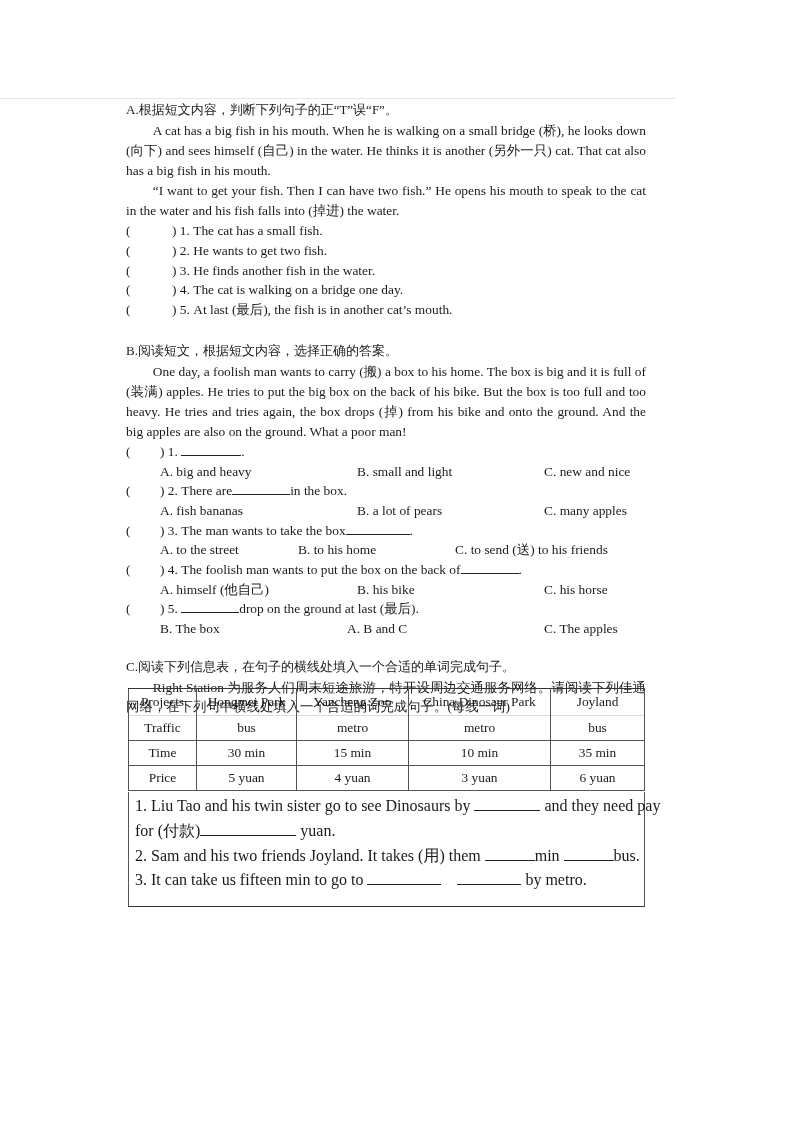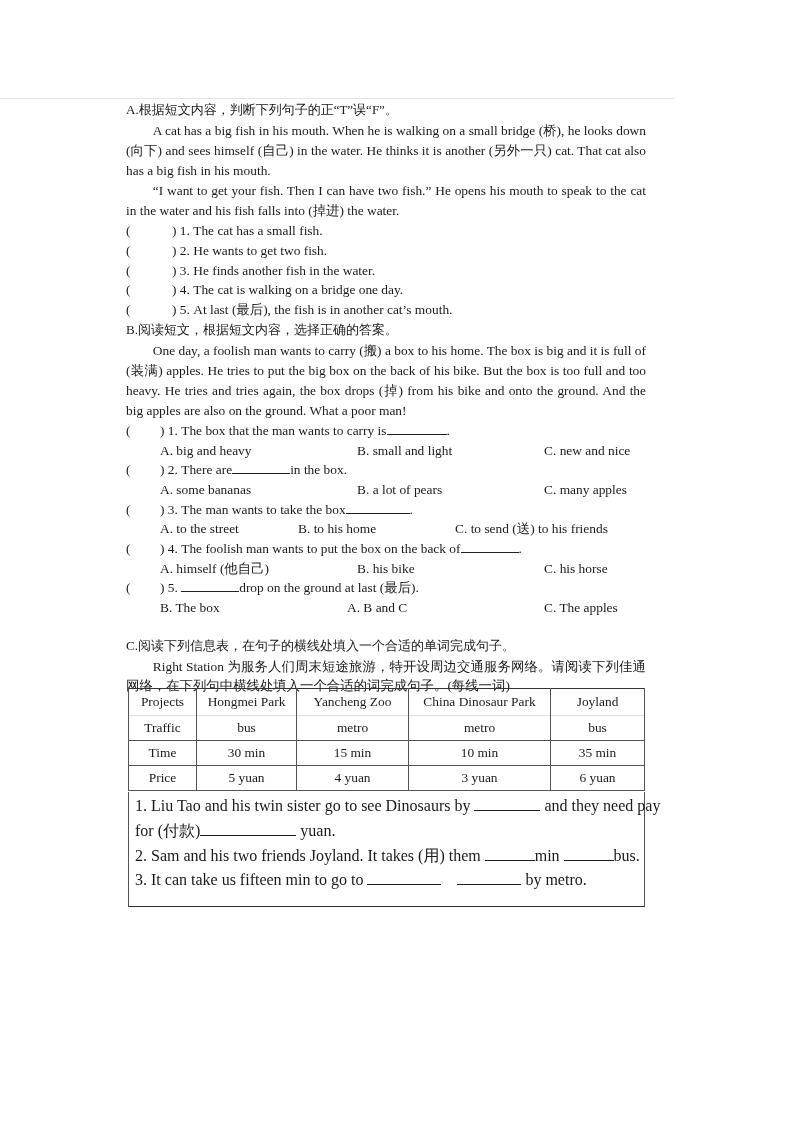--- a/index.html
+++ b/index.html
@@ -36,34 +36,34 @@
   <p class="para">A cat has a big fish in his mouth. When he is walking on a small bridge (桥), he looks down (向下) and sees himself (自己) in the water. He thinks it is another (另外一只) cat. That cat also has a big fish in his mouth.</p>
   <p class="para">“I want to get your fish. Then I can have two fish.”  He opens his mouth to speak to the cat in the water and his fish falls into (掉进) the water.</p>
   <div>
     <div class="q"><span class="paren-l">(</span><span style="width:18px"></span><span>)&nbsp;</span><span>1.</span>&nbsp;<span>The cat has a small fish.</span></div>
     <div class="q"><span class="paren-l">(</span><span style="width:18px"></span><span>)&nbsp;</span><span>2.</span>&nbsp;<span>He wants to get two fish.</span></div>
     <div class="q"><span class="paren-l">(</span><span style="width:18px"></span><span>)&nbsp;</span><span>3.</span>&nbsp;<span>He finds another fish in the water.</span></div>
     <div class="q"><span class="paren-l">(</span><span style="width:18px"></span><span>)&nbsp;</span><span>4.</span>&nbsp;<span>The cat is walking on a bridge one day.</span></div>
     <div class="q"><span class="paren-l">(</span><span style="width:18px"></span><span>)&nbsp;</span><span>5.</span>&nbsp;<span>At last (最后), the fish is in another cat’s mouth.</span></div>
   </div>
 
-  <p class="sec-title" style="margin-top:0">B.阅读短文，根据短文内容，选择正确的答案。</p>
+  <p class="sec-title" style="margin-top:21px">B.阅读短文，根据短文内容，选择正确的答案。</p>
   <p class="para">One day, a foolish man wants to carry (搬) a box to his home. The box is big and it is full of (装满) apples. He tries to put the big box on the back of his bike. But the box is too full and too heavy. He tries and tries again, the box drops (掉) from his bike and onto the ground. And the big apples are also on the ground. What a poor man!</p>
   <div>
 
-    <div class="q"><span class="paren-l">(</span><span style="width:6px"></span><span>)&nbsp;</span><span>1.</span>&nbsp;<span>The box that the man wants to carry is </span><span class="blank" style="width:60px"></span><span>.</span></div>
+    <div class="q"><span class="paren-l">(</span><span style="width:6px"></span><span>)&nbsp;</span><span>1.</span>&nbsp;<span class="blank" style="width:60px"></span><span>.</span></div>
     <div class="opts">
         <span style="width:197px">A. big and heavy</span>
         <span style="width:187px">B. small and light</span>
         <span>C. new and nice</span>
       </div>
 
     <div class="q"><span class="paren-l">(</span><span style="width:6px"></span><span>)&nbsp;</span><span>2.</span>&nbsp;<span>There are </span><span class="blank" style="width:58px"></span><span> in the box.</span></div>
     <div class="opts">
-        <span style="width:197px">A. some bananas</span>
+        <span style="width:197px">A. fish bananas</span>
         <span style="width:187px">B. a lot of pears</span>
         <span>C. many apples</span>
       </div>
 
     <div class="q"><span class="paren-l">(</span><span style="width:6px"></span><span>)&nbsp;</span><span>3.</span>&nbsp;<span>The man wants to take the box </span><span class="blank" style="width:64px"></span><span>.</span></div>
     <div class="opts">
         <span style="width:138px">A. to the street</span>
         <span style="width:157px">B. to his home</span>
         <span>C. to send (送) to his friends</span>
       </div>

